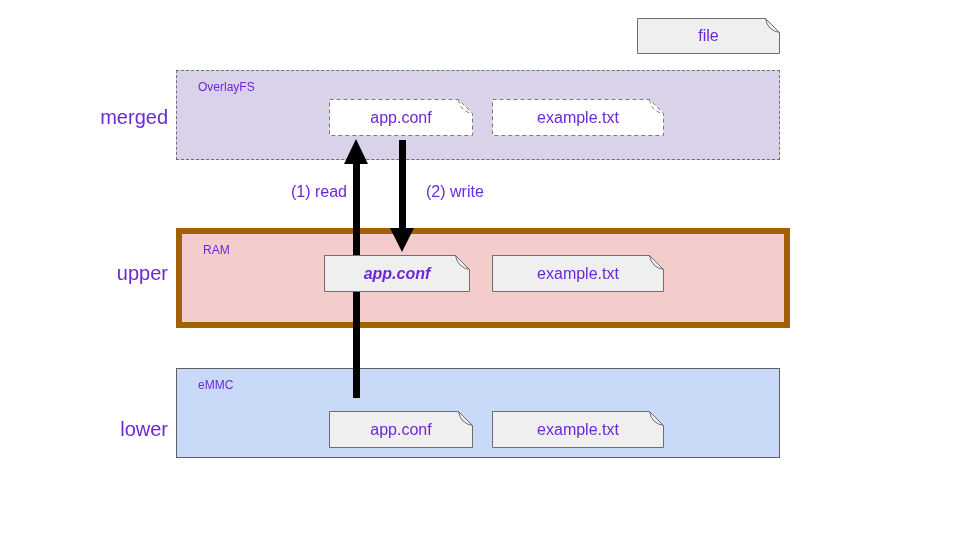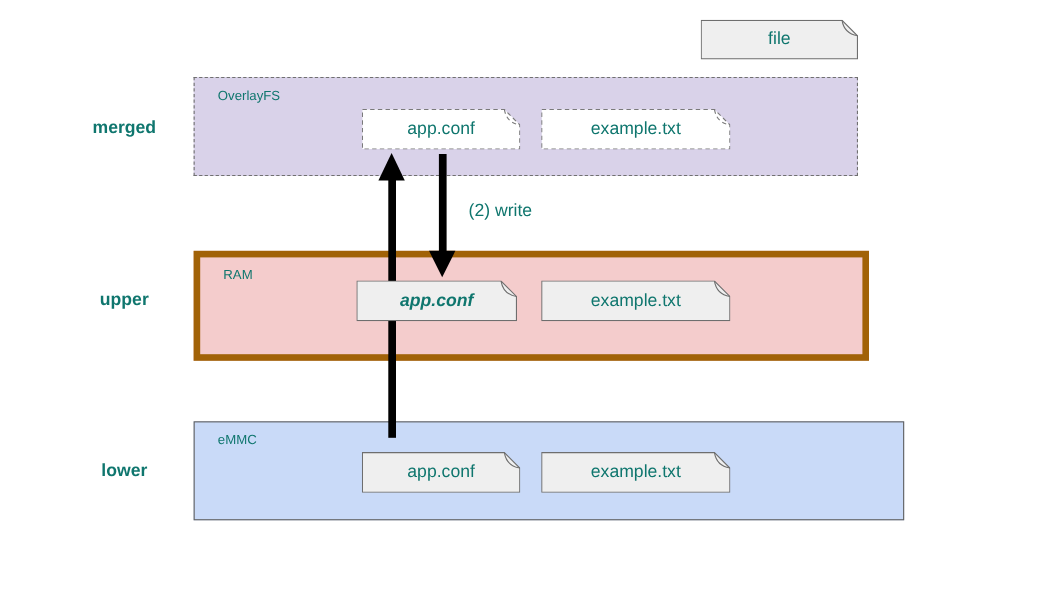--- a/index.html
+++ b/index.html
@@ -1,26 +1,26 @@
 <!DOCTYPE html>
 <html><head>
 <meta charset="utf-8">
 <style>
   html,body{margin:0;padding:0;background:#fff;}
   #canvas{
     position:relative;width:960px;height:540px;background:#ffffff;overflow:hidden;
-    font-family:"Liberation Sans","DejaVu Sans",sans-serif;color:#0f766e;
+    font-family:"Liberation Sans","DejaVu Sans",sans-serif;color:#6d28d9;
   }
   .layer{position:absolute;left:176px;width:602px;height:88px;z-index:1;}
   .layer-merged{top:70px;background:#d9d2e9;border:1px dashed #707070;}
   .layer-upper{top:228px;background:#f4cccc;border:6px solid #a16207;}
-  .layer-lower{top:383px;background:#c9daf8;border:1px solid #606060;padding-left:42px;}
+  .layer-lower{top:368px;background:#c9daf8;border:1px solid #606060;}
   .layer-title{position:absolute;left:21px;top:6px;font-size:12px;line-height:20px;}
-  .side-label{position:absolute;left:58px;width:110px;height:20px;text-align:center;
-    font-size:16px;line-height:20px;z-index:2;font-weight:bold;}
+  .side-label{position:absolute;left:58px;width:110px;height:20px;text-align:right;
+    font-size:20px;line-height:20px;z-index:2;}
   .side-merged{top:107px;}
   .side-upper{top:263px;}
   .side-lower{top:419px;}
   .file-box{position:absolute;z-index:4;}
   .file-box svg{position:absolute;left:0;top:0;display:block;}
   .file-label{position:absolute;left:0;top:0;width:100%;height:100%;
     display:flex;align-items:center;justify-content:center;
     font-size:16px;z-index:1;}
   .file-label.em{font-style:italic;font-weight:bold;}
   .arrow{position:absolute;z-index:3;}
@@ -108,15 +108,16 @@
 
   <div class="arrow">
     <div class="arrow-head-up" style="left:344px;top:139px;"></div>
     <div class="arrow-line" style="left:353px;top:160px;height:238px;"></div>
   </div>
   <div class="arrow">
     <div class="arrow-line" style="left:399px;top:140px;height:90px;"></div>
     <div class="arrow-head-down" style="left:390px;top:228px;"></div>
   </div>
 
+  <div class="flow-label flow-read">(1) read</div>
   <div class="flow-label flow-write">(2) write</div>
 
 </div>
 
 </body></html>

